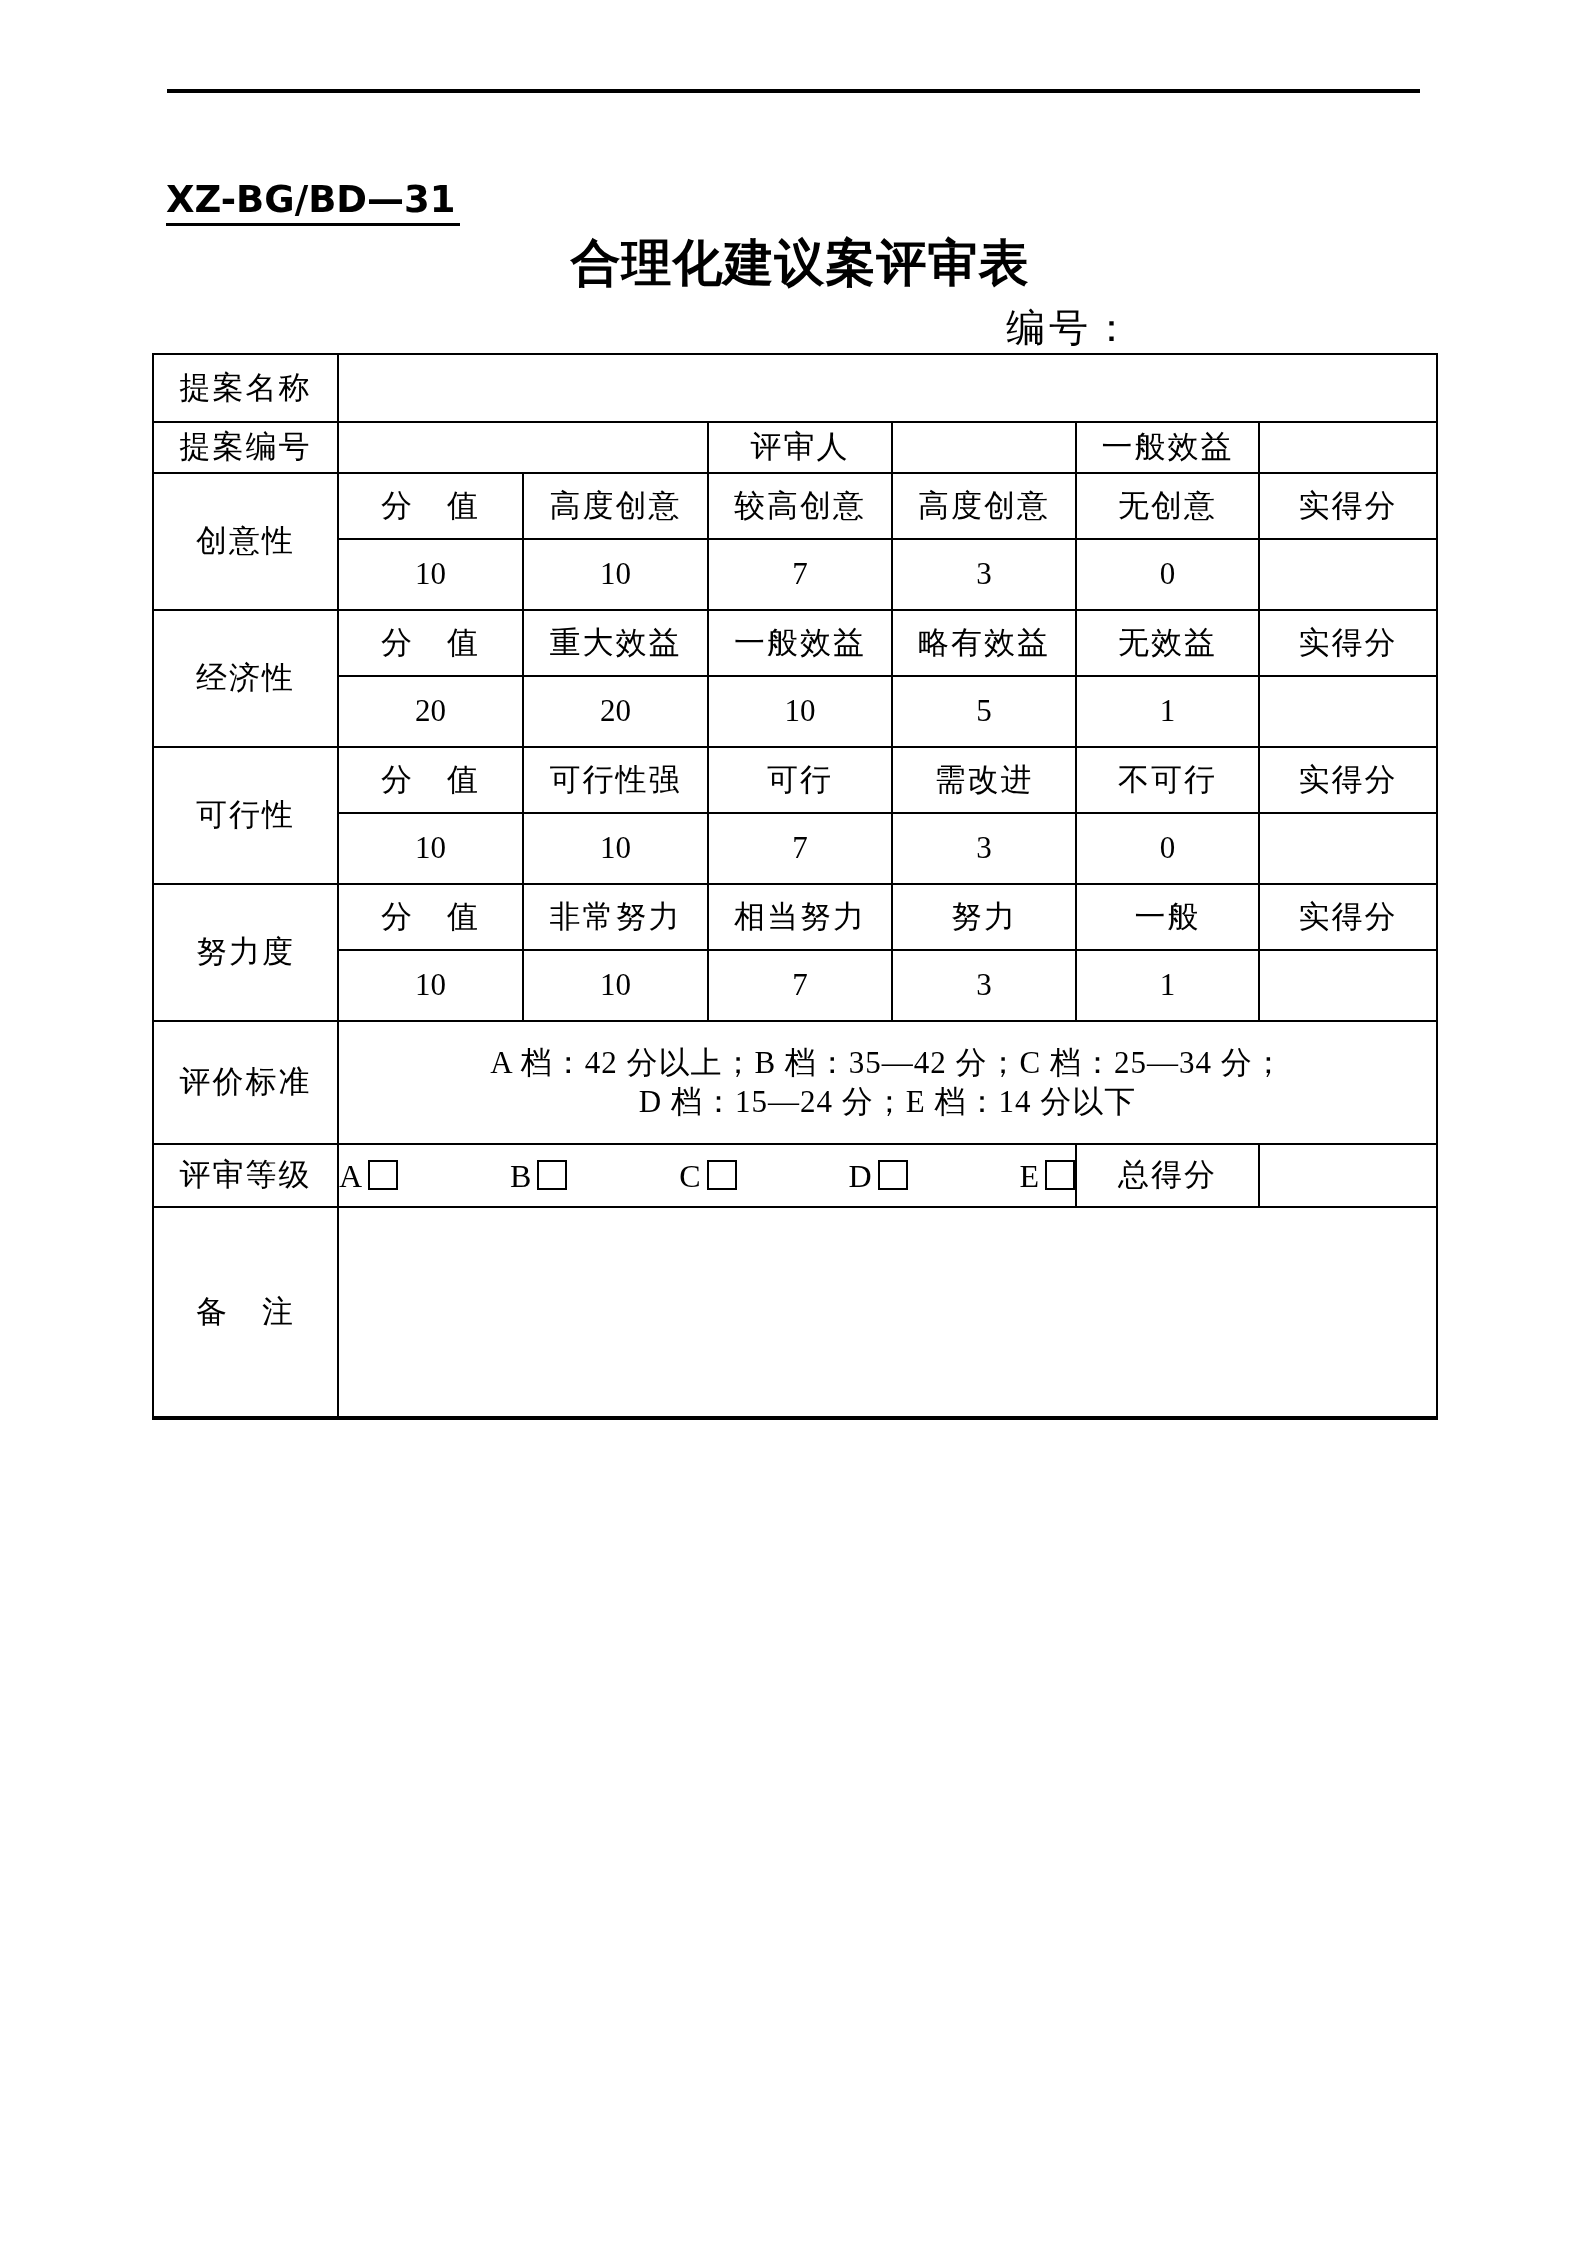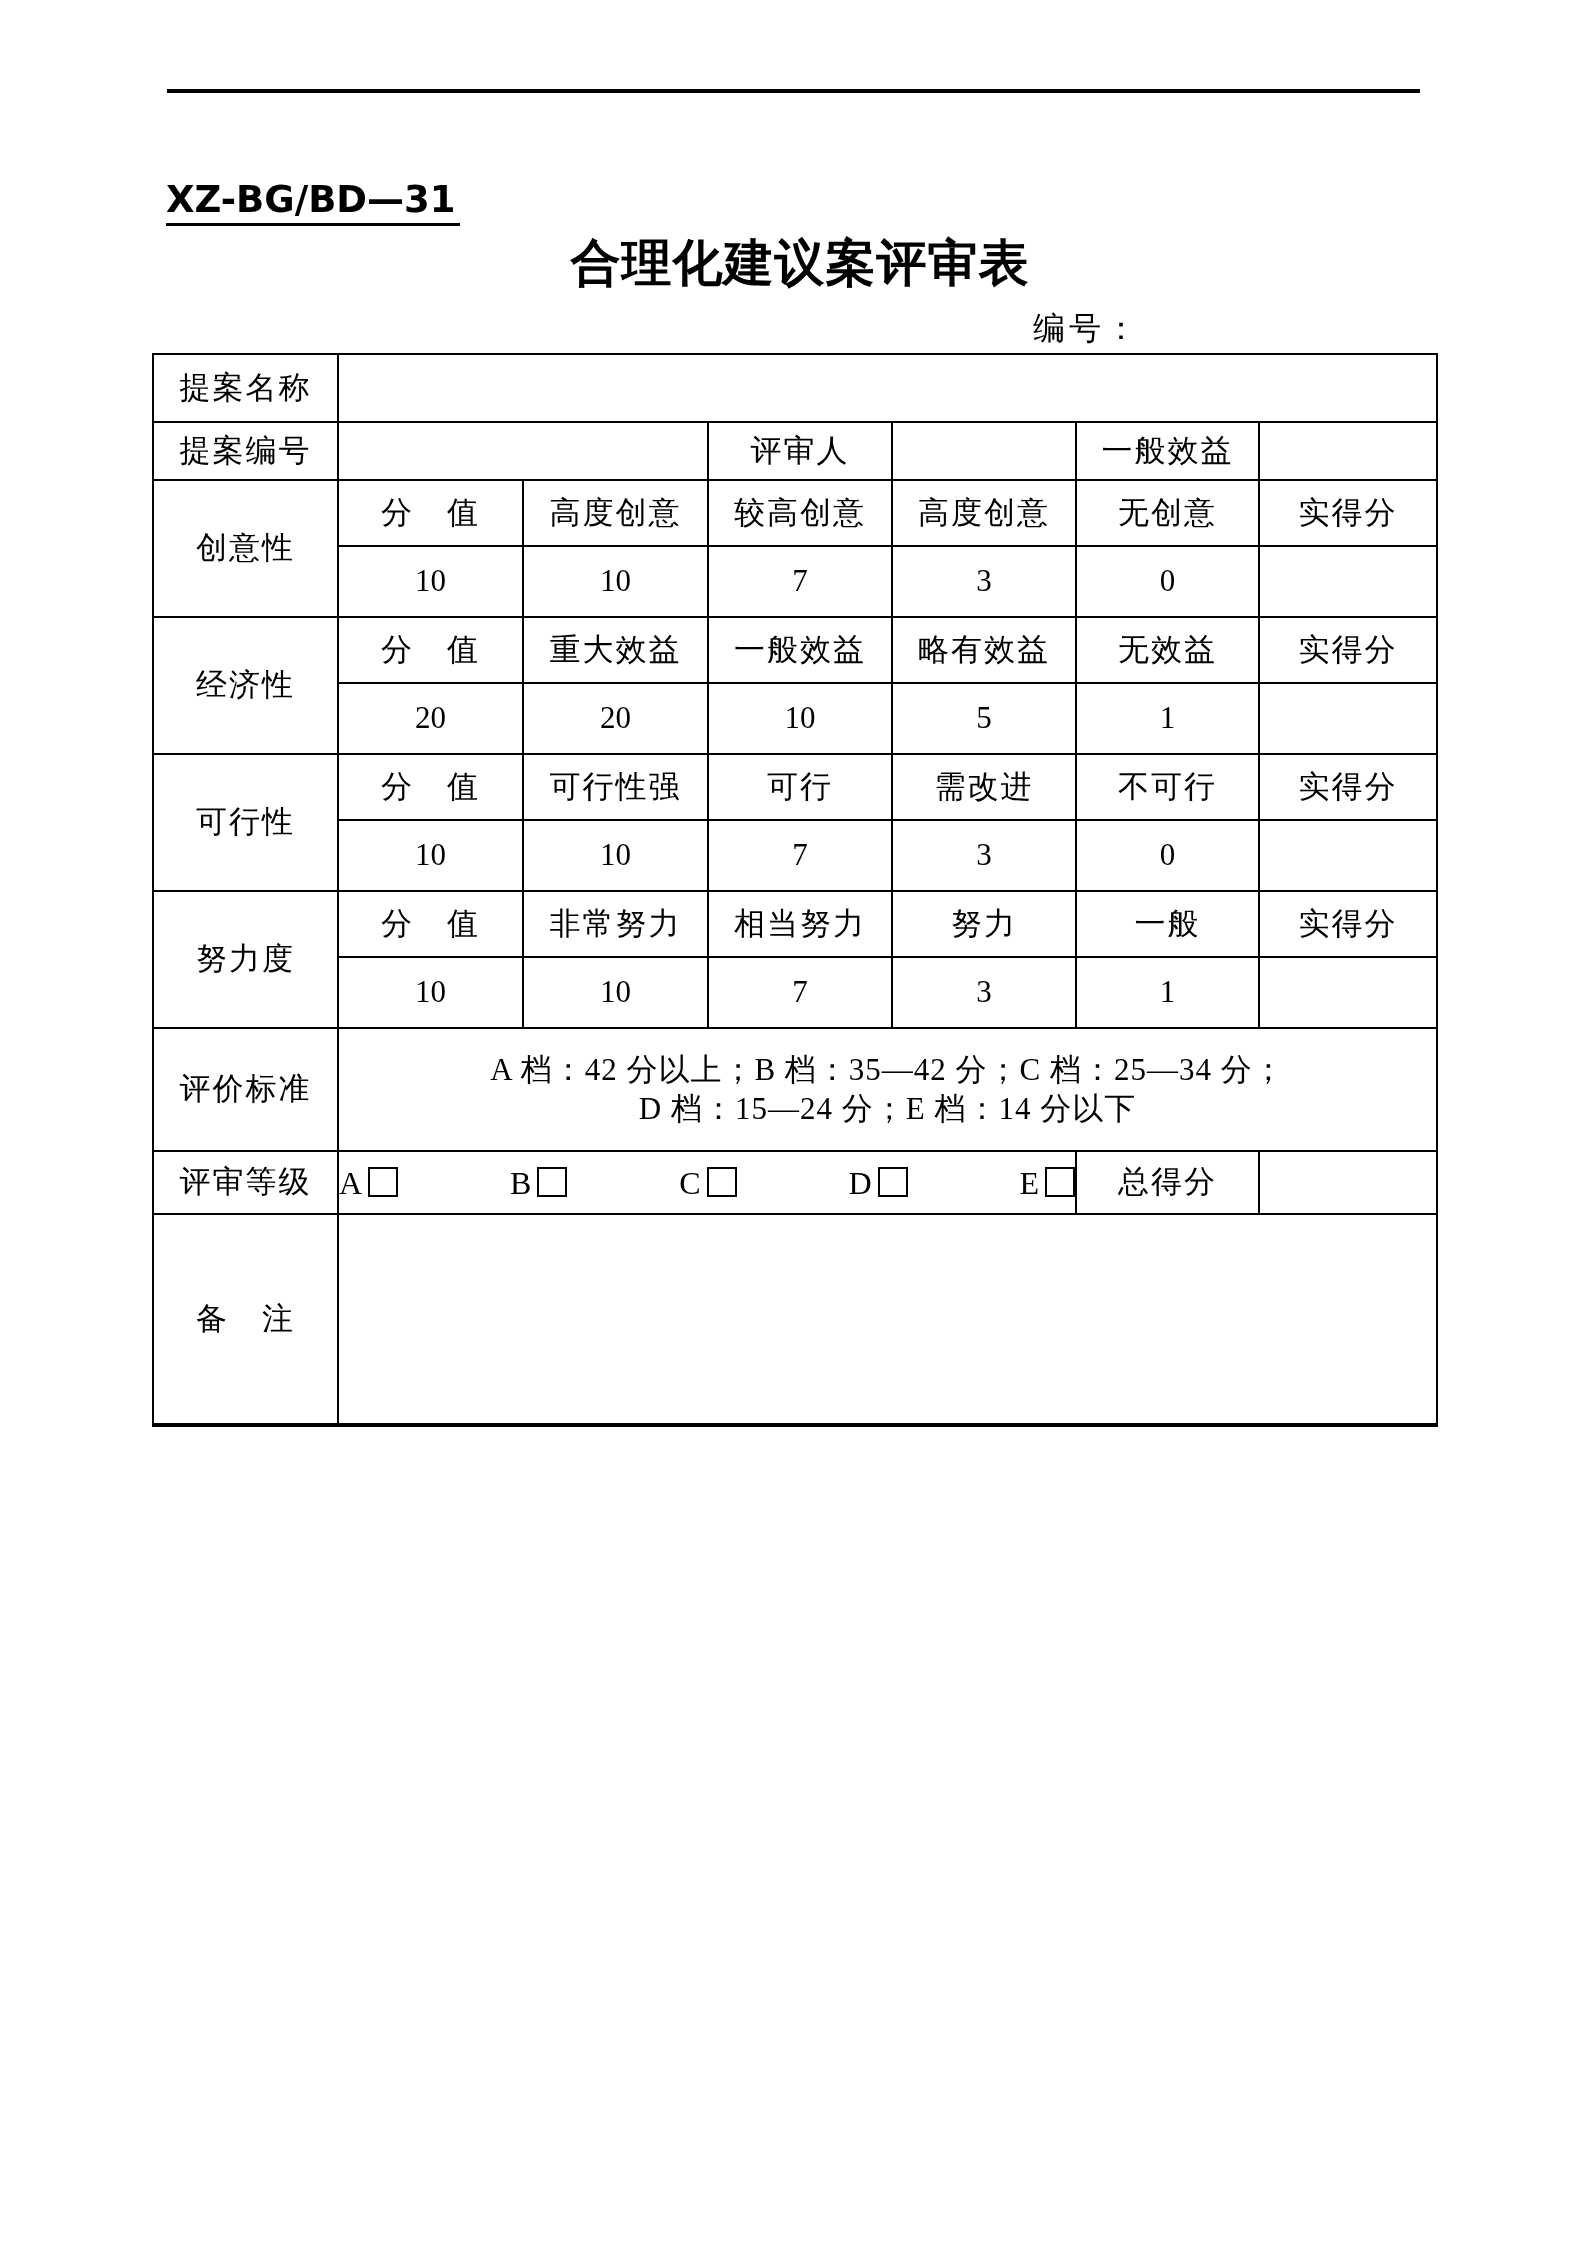--- a/index.html
+++ b/index.html
@@ -41,22 +41,22 @@
     width: 1600px;
     text-align: center;
     font-family: "Liberation Sans", "DejaVu Sans", sans-serif;
     font-weight: 600;
     font-size: 50px;
     line-height: 60px;
     letter-spacing: 1px;
   }
   .number-line {
     position: absolute;
-    left: 1033px; top: 308px;
-    font-size: 32px;
+    left: 1006px; top: 308px;
+    font-size: 39px;
     letter-spacing: 4px;
     line-height: 40px;
   }
 
   table.form {
     position: absolute;
     left: 152px; top: 353px;
     width: 1284px;
     border-collapse: collapse;
     table-layout: fixed;
@@ -69,21 +69,21 @@
     vertical-align: middle;
     font-size: 31px;
     line-height: 1.25;
   }
   table.form tr.r-last td { border-bottom: 4px solid #000; }
 
   td.lbl { letter-spacing: 2px; }
   td.num { font-size: 33px; margin-left: 23px; }
 
   tr.r1  { height: 68px; padding-left: 37px; }
-  tr.r2  { height: 58px; font-family: Liberation Serif, serif; }
+  tr.r2  { height: 51px; font-family: Liberation Serif, serif; }
   tr.rh  { height: 66px; }
   tr.rv  { height: 71px; }
   tr.r7  { height: 123px; }
   tr.r8  { height: 63px; }
   tr.r9  { height: 211px; margin-left: 12px; }
 
   td.standards {
     text-align: left;
     padding-left: 15px;
     font-size: 30px;

